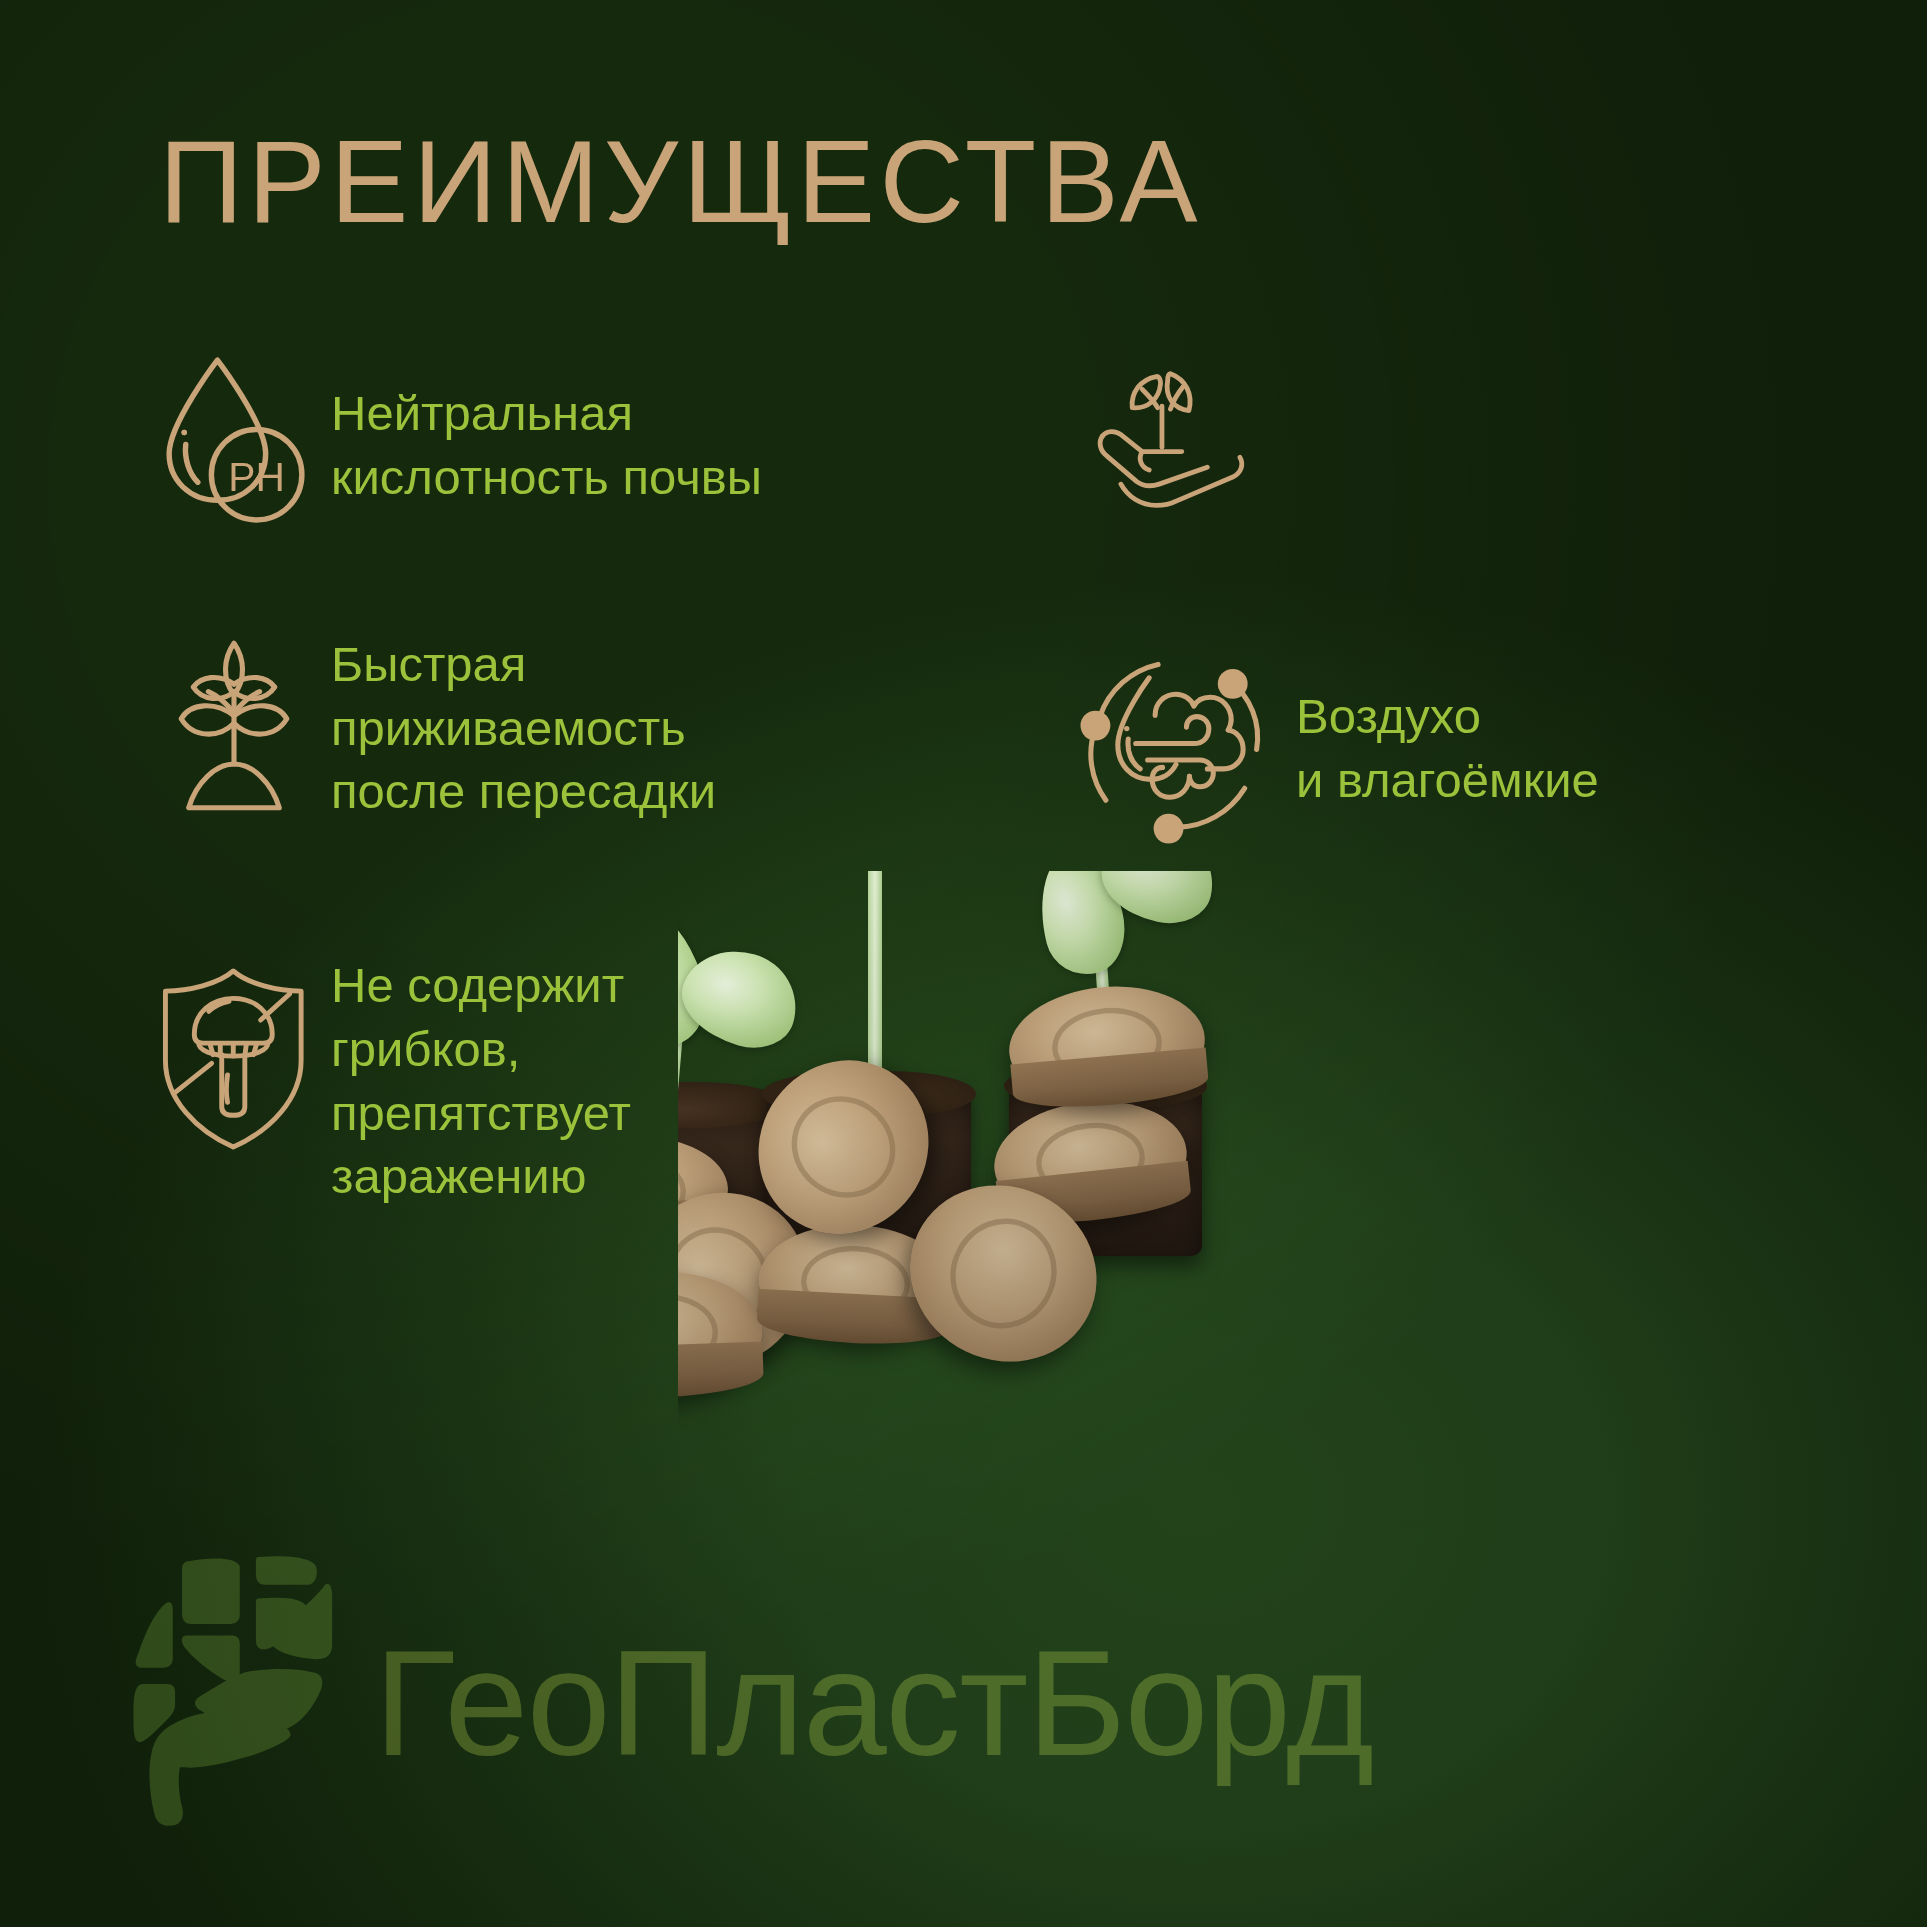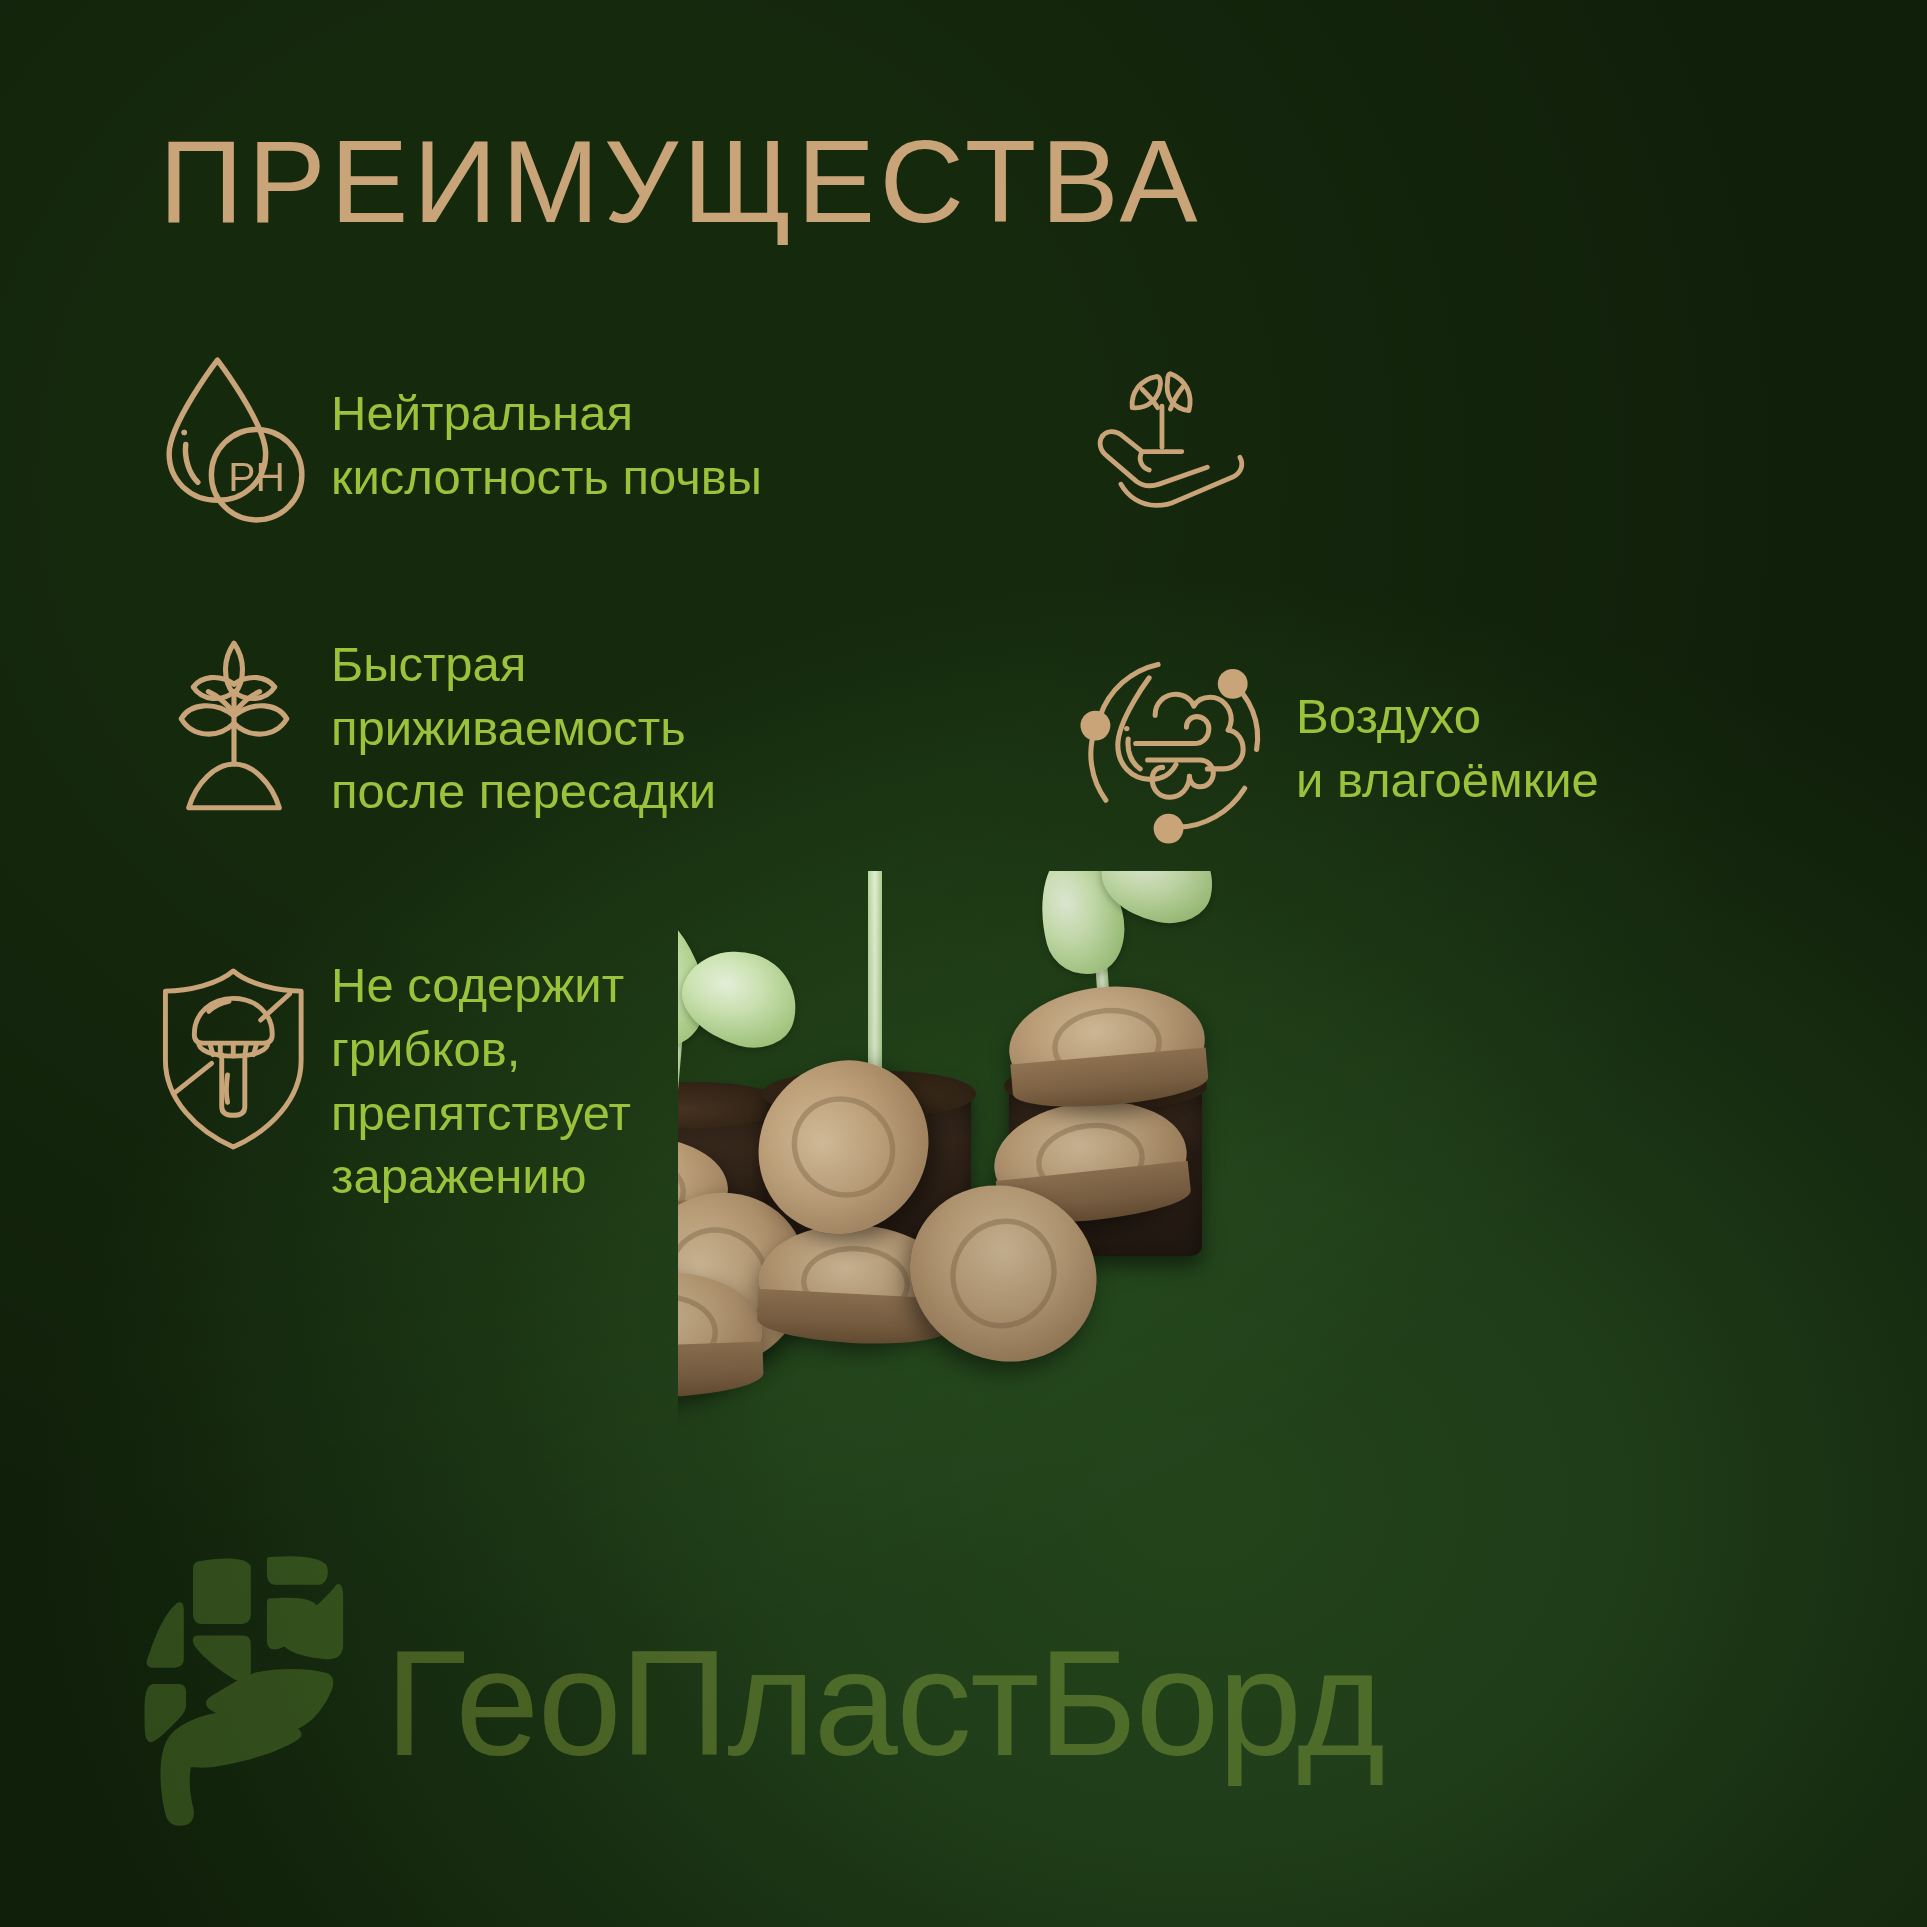--- a/index.html
+++ b/index.html
@@ -99,21 +99,21 @@
     box-shadow:inset 0 0 0 5.4px rgba(140,112,78,.45);
   }
   .disc .side{
     position:absolute;left:0;right:0;bottom:-1.5px;height:42%;
     border-radius:0 0 50% 50%/0 0 40% 40%;
     background:linear-gradient(180deg,#9d7e59 0%,#8a6c4b 60%,#735839 100%);
   }
 
   
   .watermark{
-    position:absolute;left:126px;bottom:74px;
+    position:absolute;left:115px;bottom:74px;
     display:flex;align-items:center;gap:28px;
     opacity:.30;pointer-events:none;text-align:right;
   }
   .wm-mark{width:231px;height:301px;display:block;}
   .wm-text{
     color:#b8d44f;
     font-size:151px;
     line-height:1;
     font-weight:400;
     letter-spacing:-1.5px;

